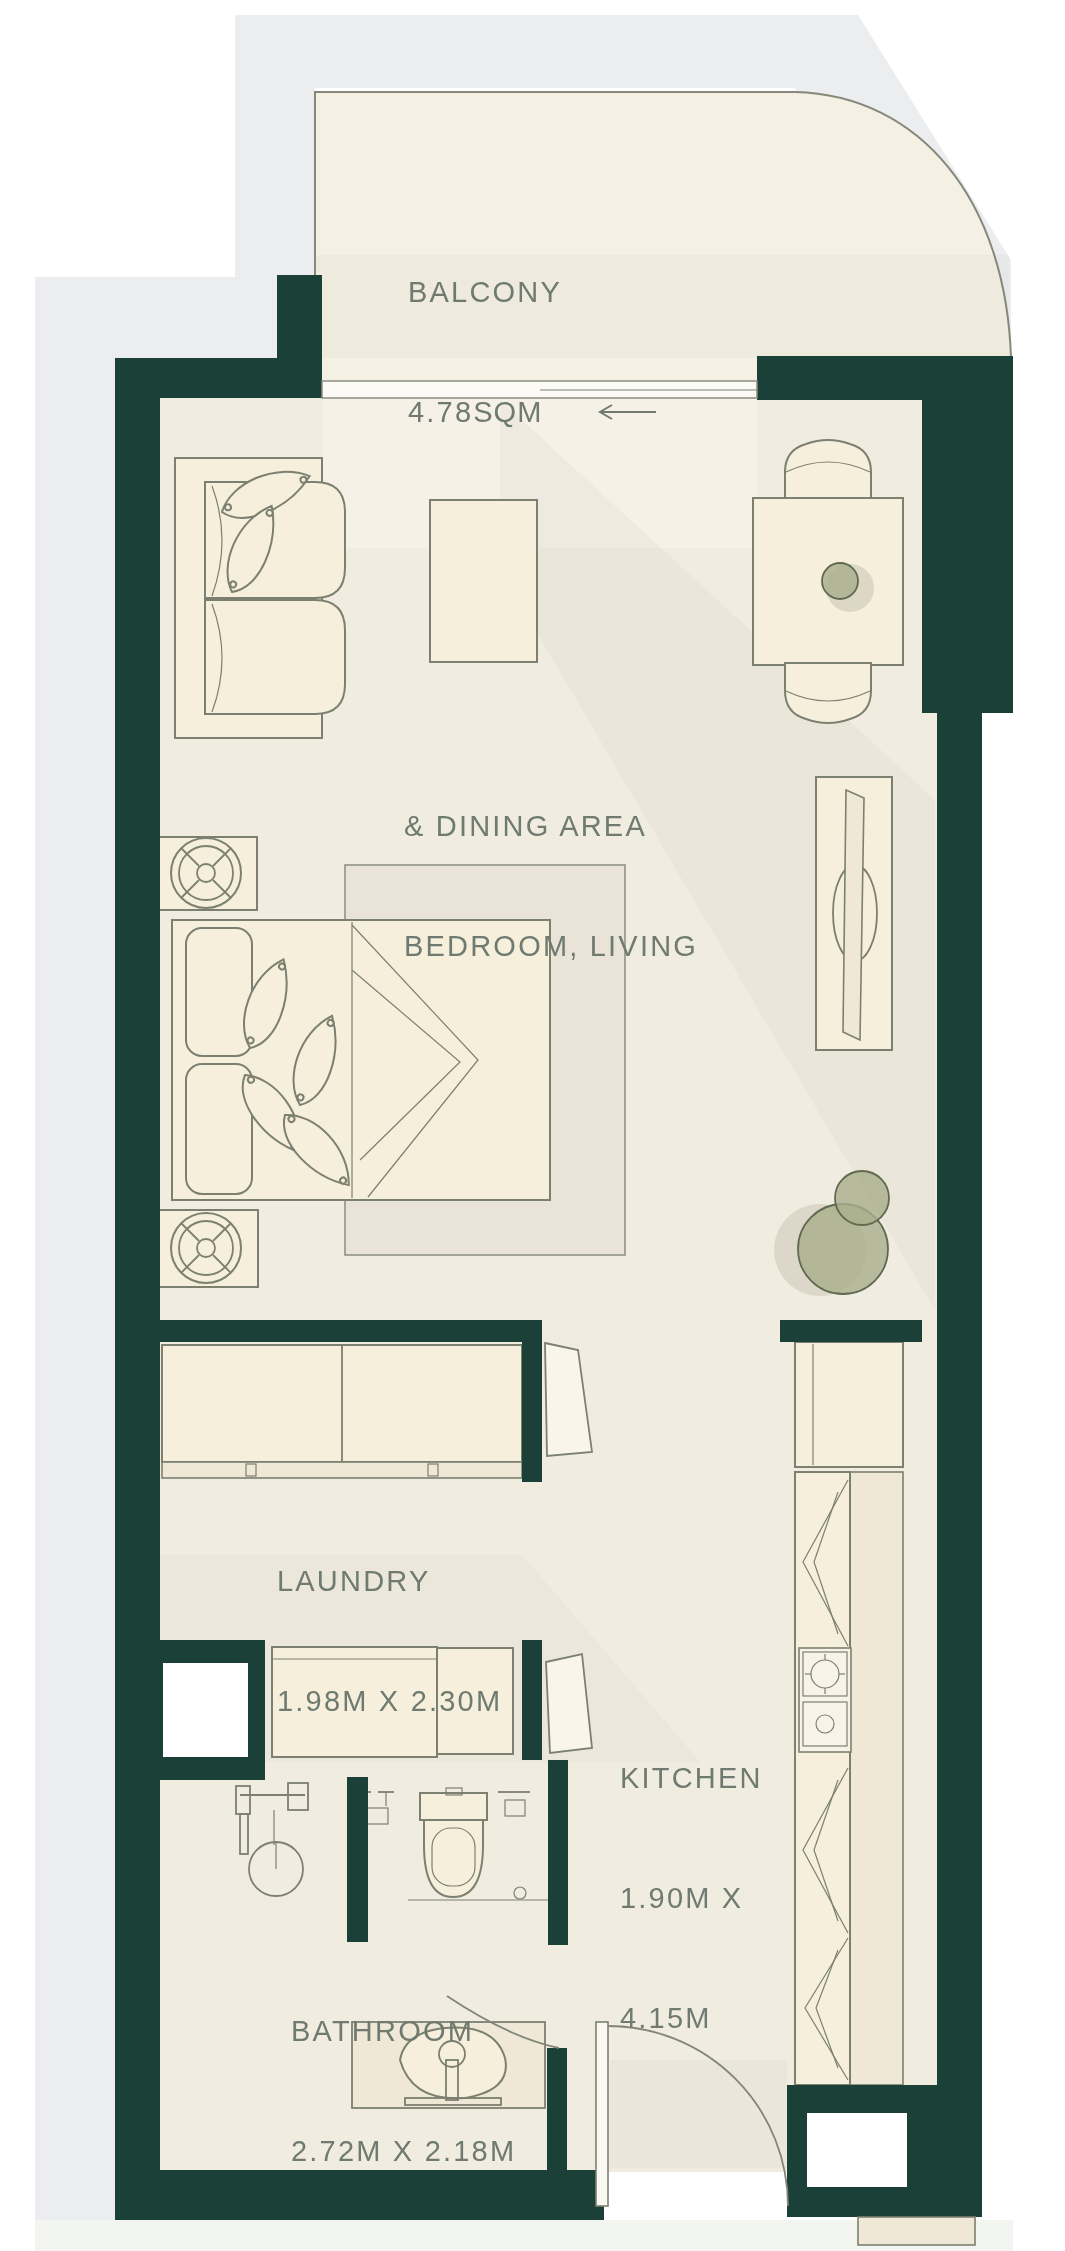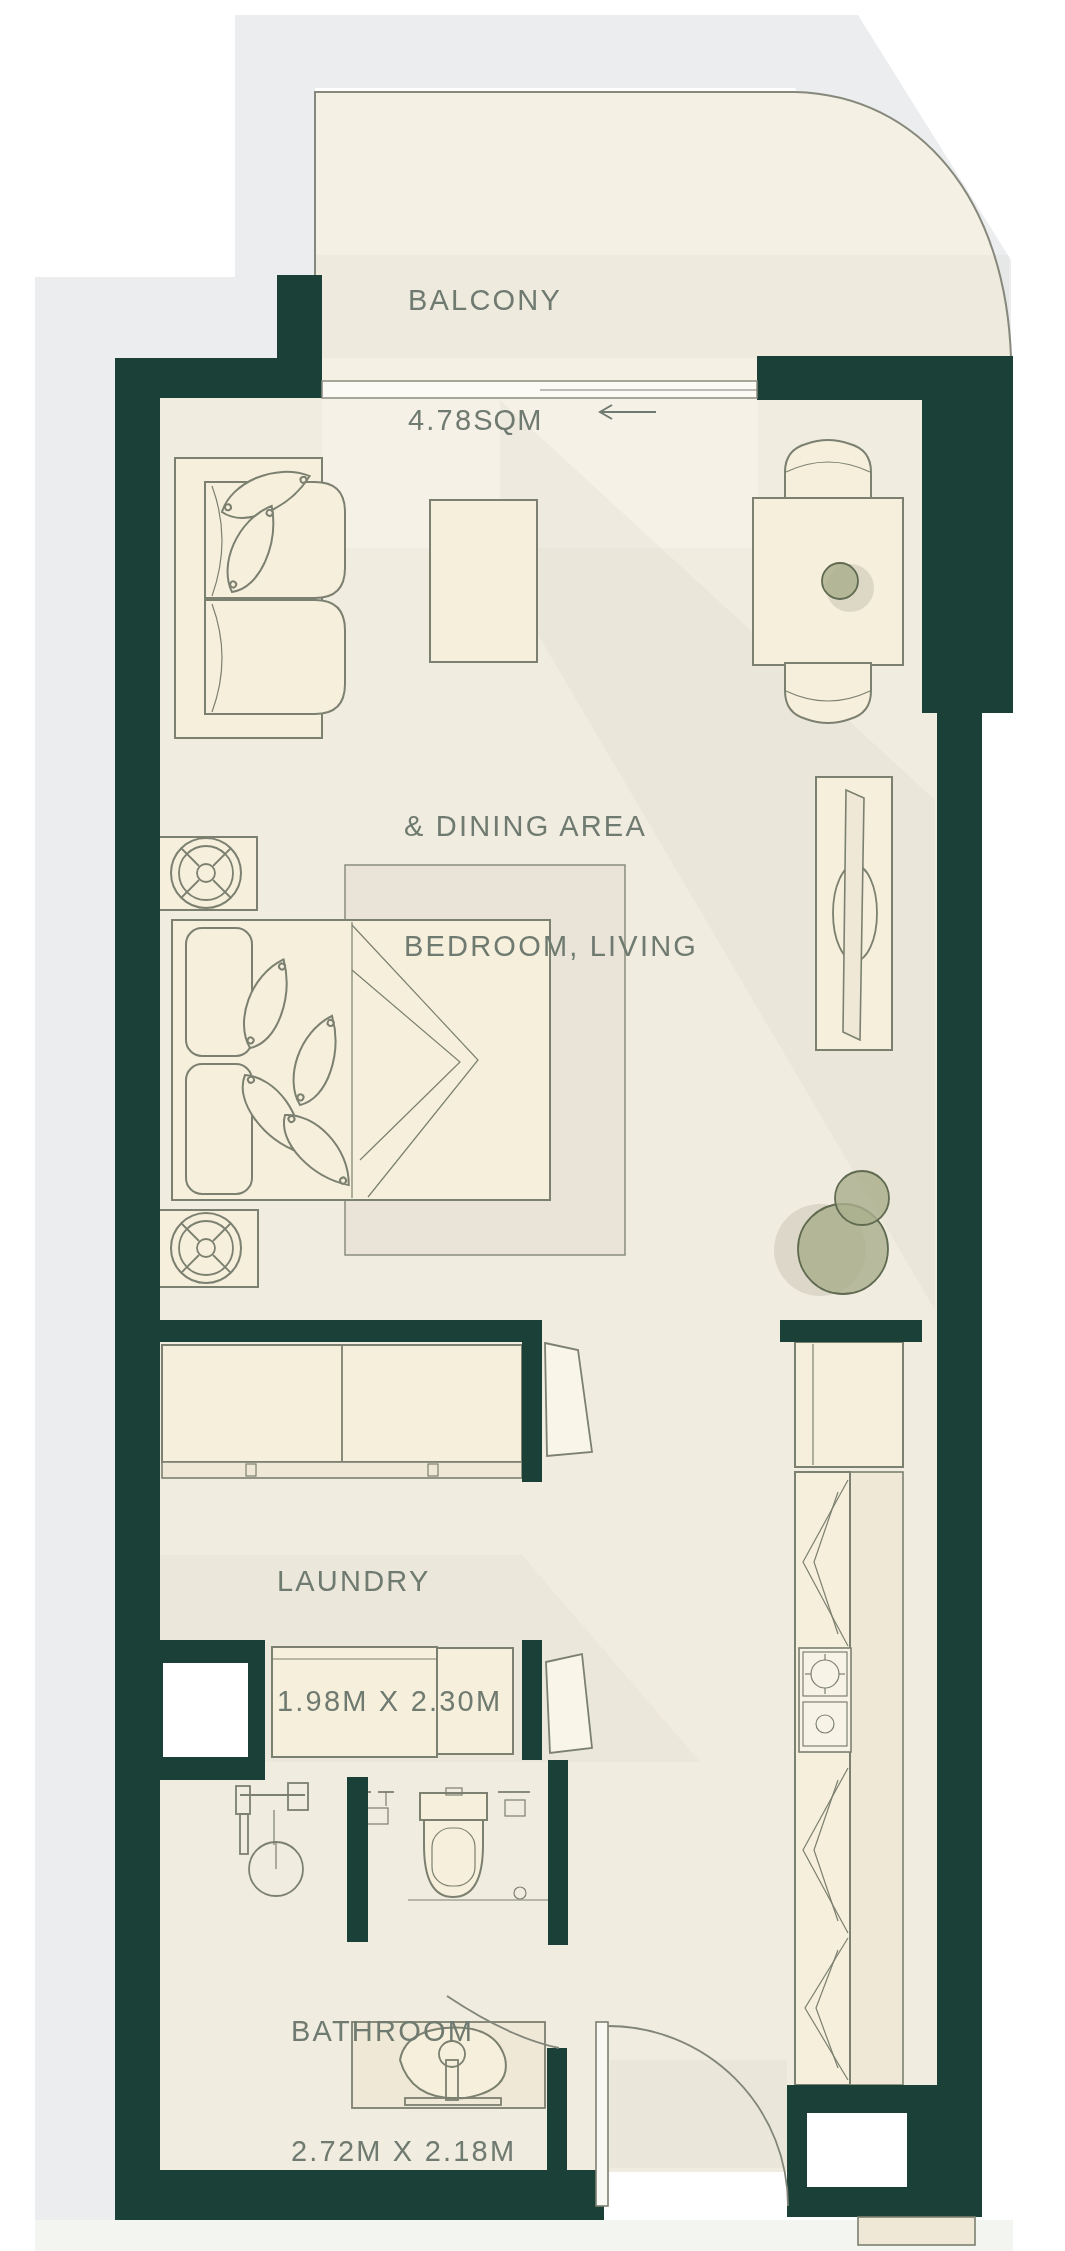--- a/index.html
+++ b/index.html
@@ -184,33 +184,38 @@
   <line class="lnT" x1="540" y1="390" x2="757" y2="390"></line>
   <line class="arrow" x1="600" y1="412" x2="656" y2="412"></line>
   <polyline class="arrow" points="612,405 600,412 612,419"></polyline>
   <polygon class="doorleaf" points="545,1343 578,1350 592,1452 547,1456"></polygon>
   <polygon class="doorleaf" points="546,1662 582,1654 592,1748 550,1753"></polygon>
   <path class="arc" d="M447,1996 Q510,2038 559,2048"></path>
   <rect x="596" y="2022" width="12" height="184" fill="#faf8f2" stroke="var(--outline)" stroke-width="1.6"></rect>
   <path class="arc" d="M608,2026 A180,180 0 0 1 788,2206"></path>
 </svg>
 
-  <div class="room-label" style="left:408px;top:200px">
+  <div class="room-label" style="left:408px;top:192px">
     <div>BALCONY</div>
     <div><span>4.78</span><span class="serif">SQM</span></div>
   </div>
 
   <div class="room-label" style="left:404px;top:726px">
     <div>&amp; DINING AREA</div>
     <div>BEDROOM, LIVING</div>
   </div>
 
   <div class="room-label" style="left:277px;top:1481px">
     <div>LAUNDRY</div>
     <div>1.98M X 2.30M</div>
   </div>
 
+  <div class="room-label" style="left:620px;top:1678px">
+    <div>KITCHEN</div>
+    <div>1.90M X</div>
+    <div>4.15M</div>
+  </div>
 
   <div class="room-label" style="left:291px;top:1931px">
     <div>BATHROOM</div>
     <div>2.72M X 2.18M</div>
   </div>
 </div>
 
 </body></html>

